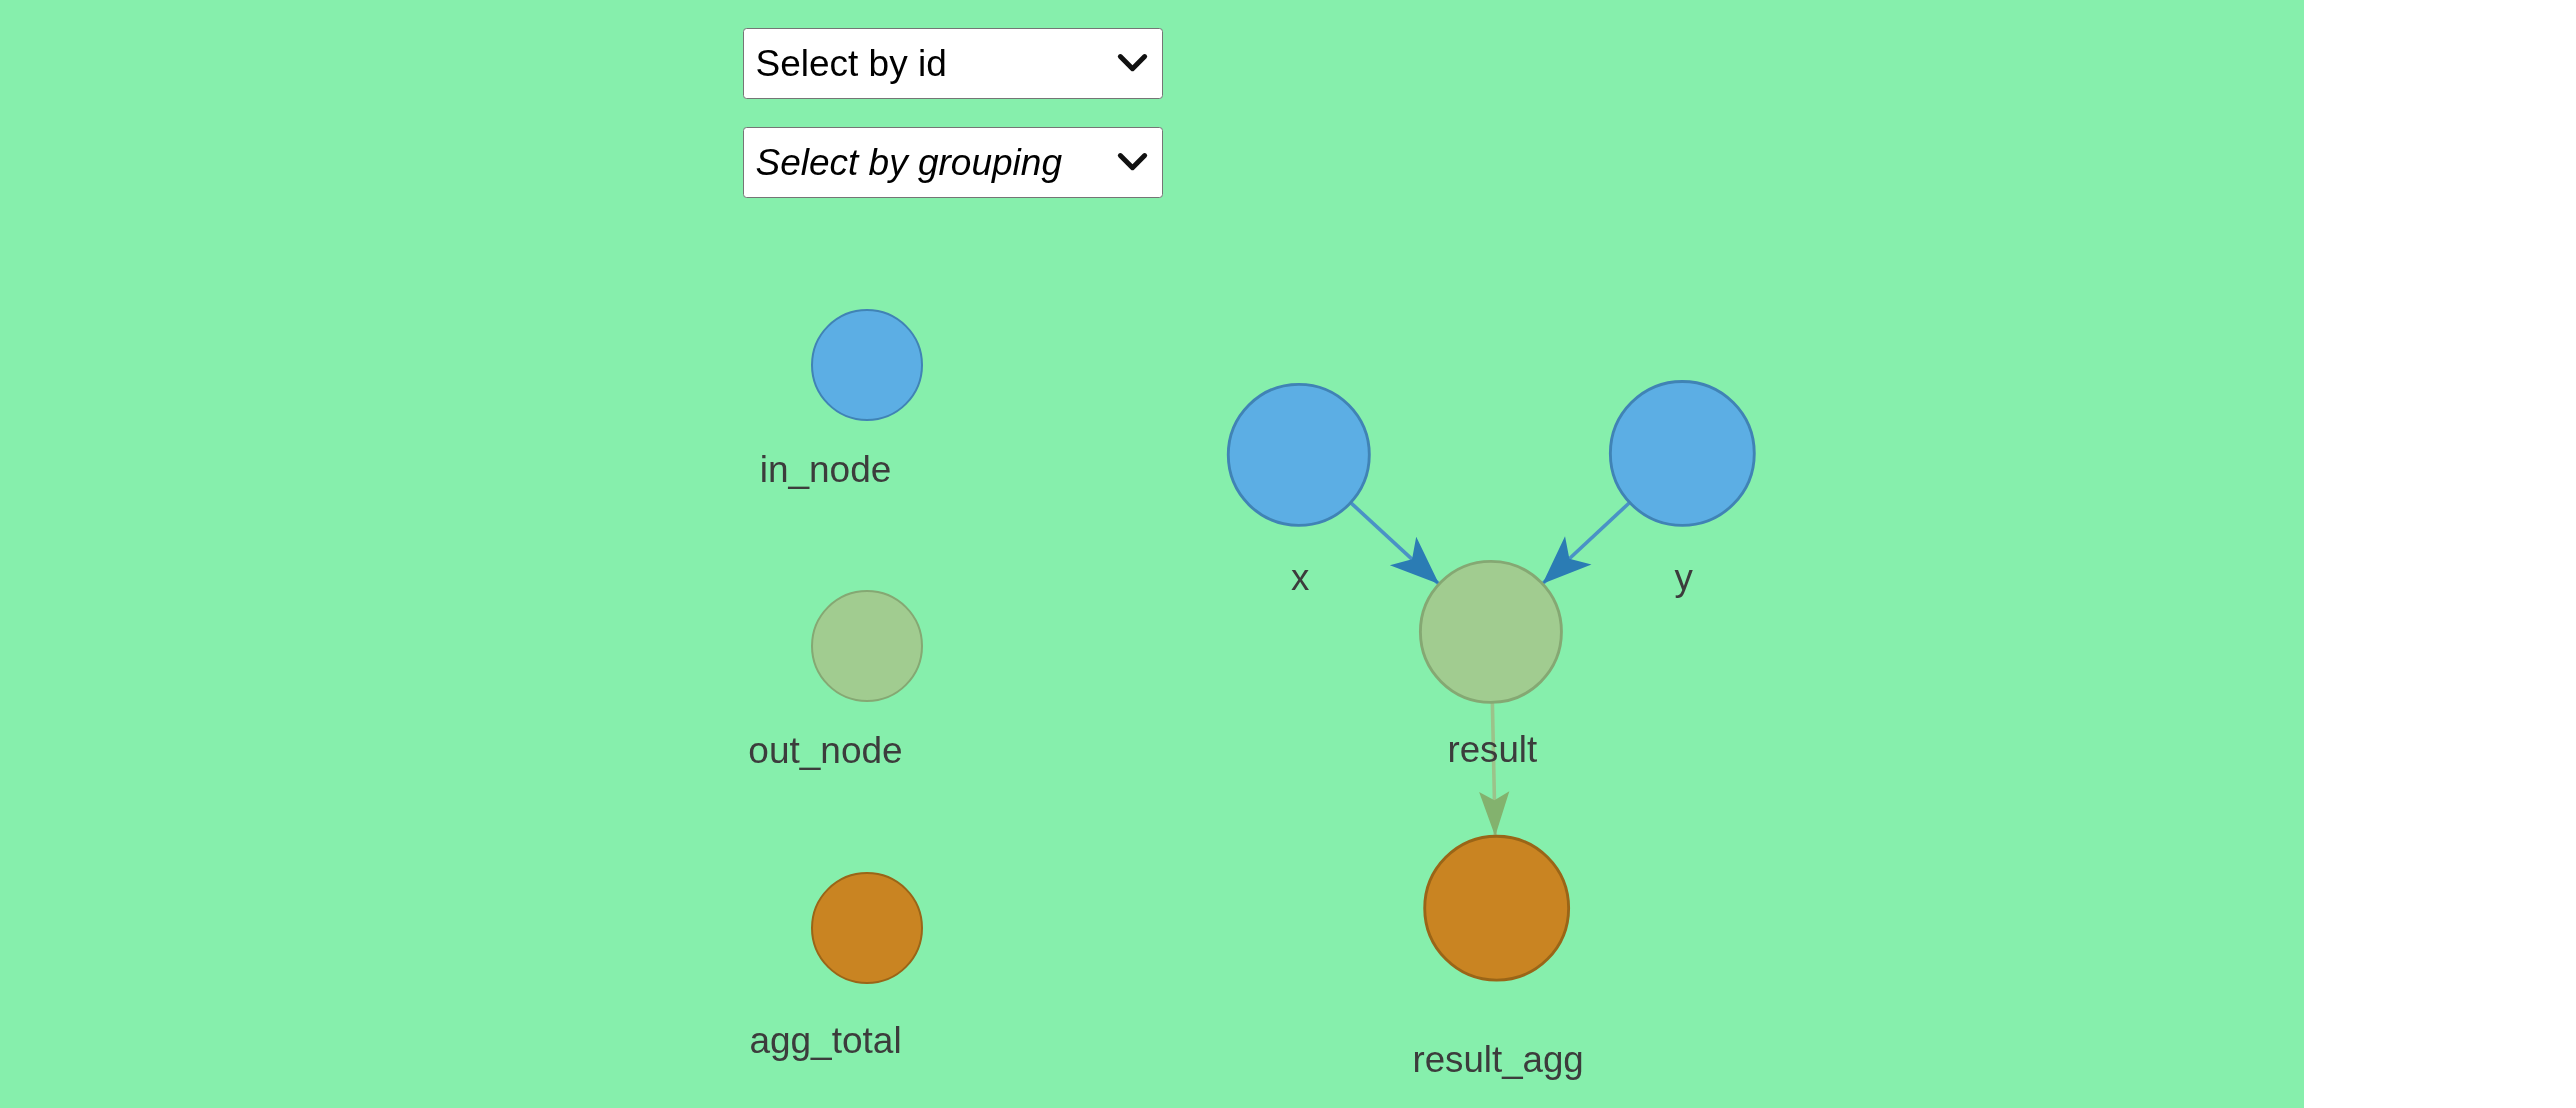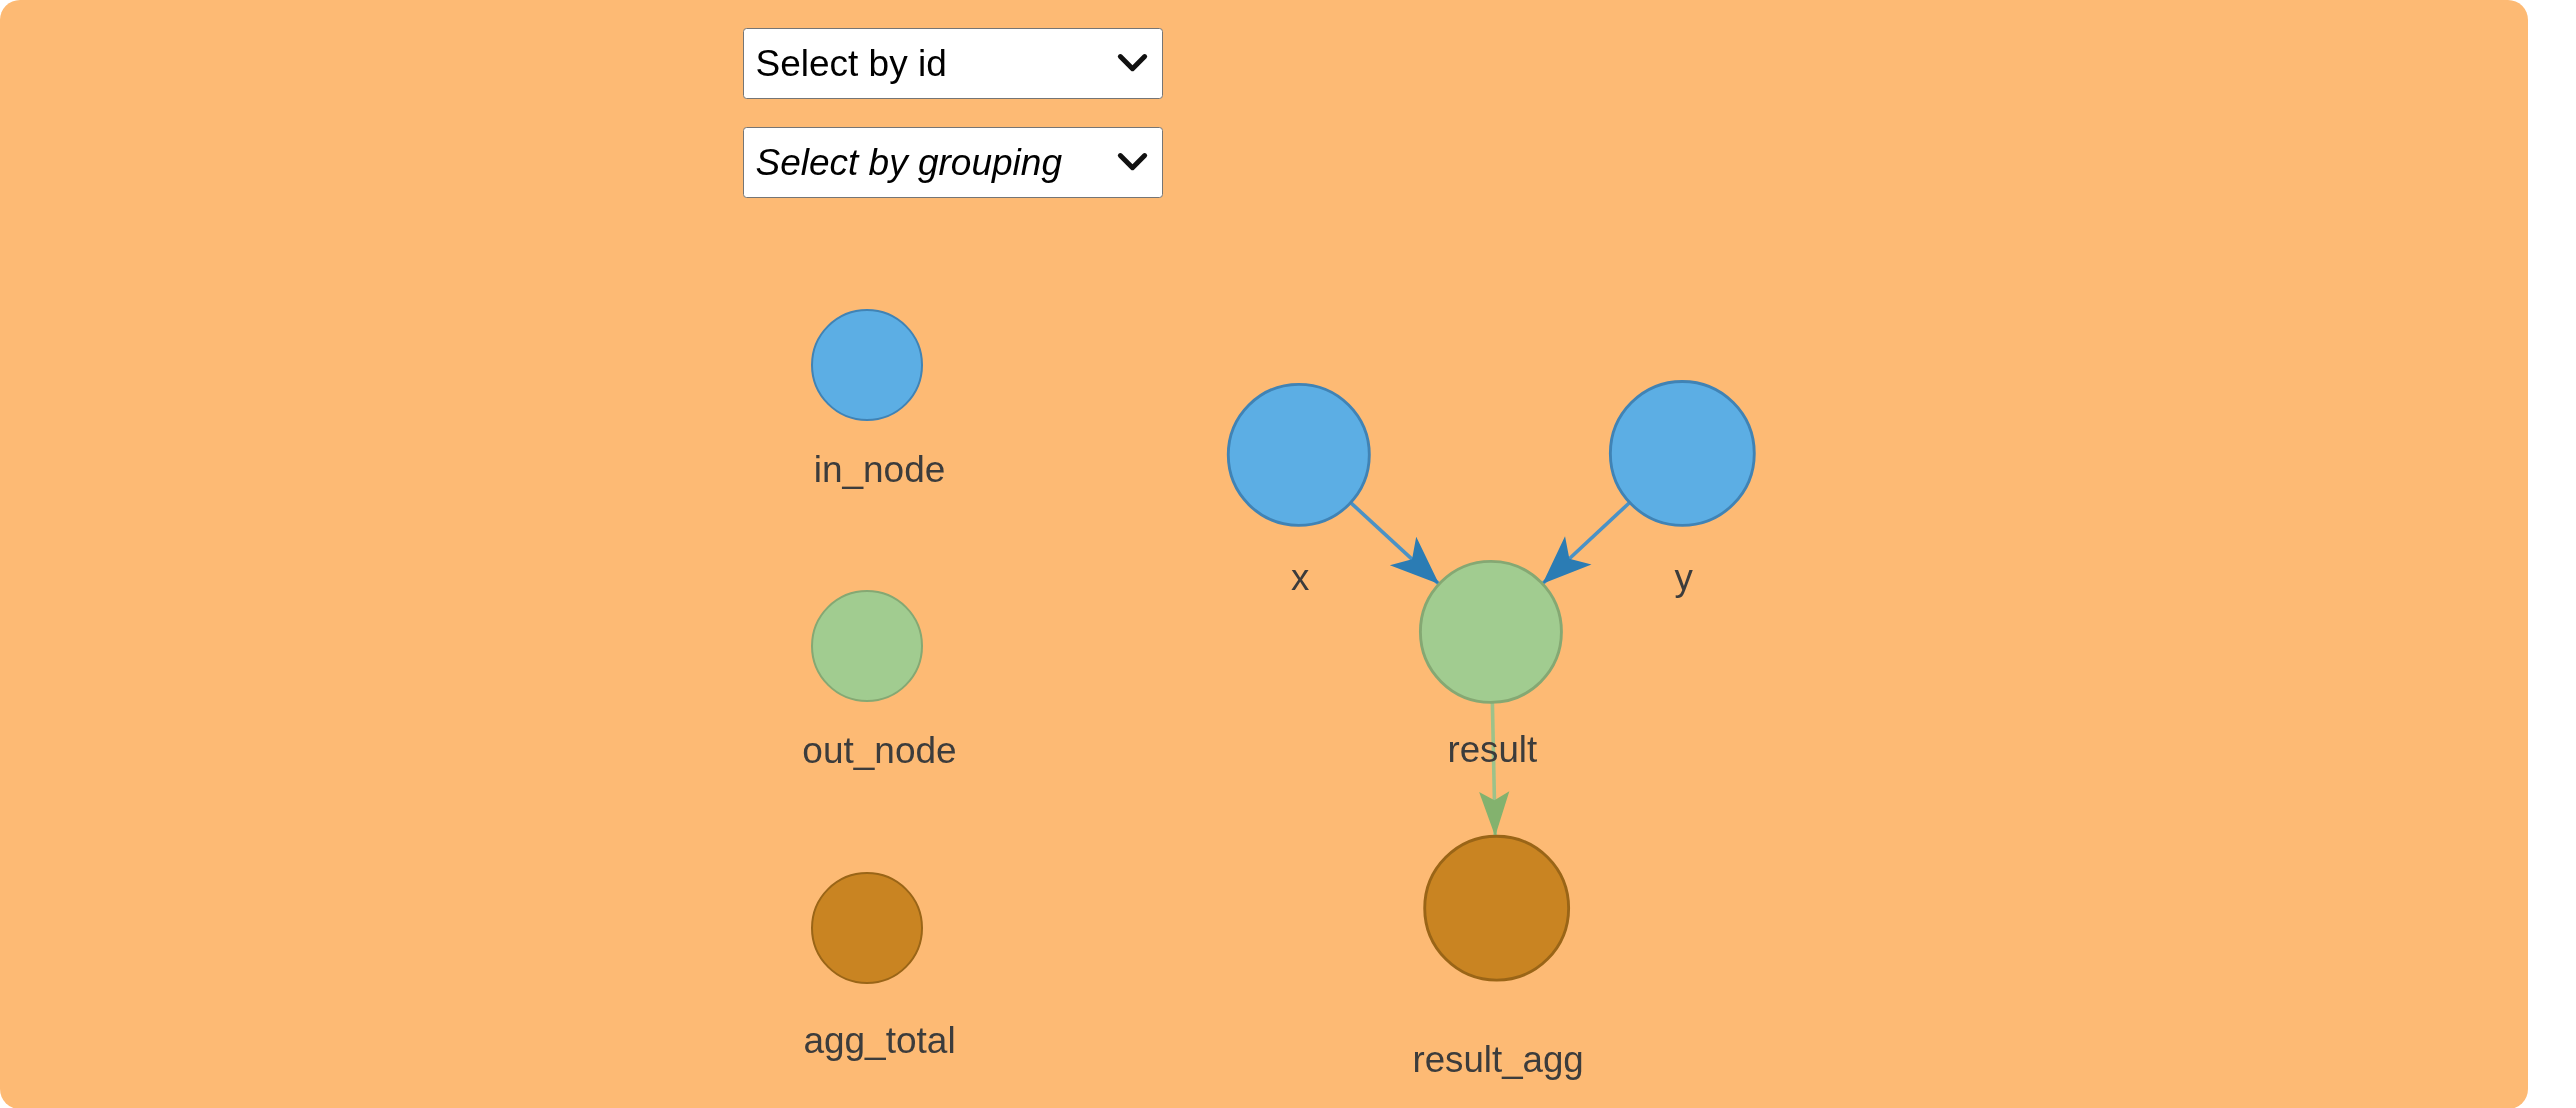--- a/index.html
+++ b/index.html
@@ -1,23 +1,22 @@
 <!DOCTYPE html>
 <html style="font-size:11.5px"><head>
 <meta charset="utf-8">
 <style>
   html, body { margin: 0; padding: 0; background: #ffffff; }
   #stage {
     position: relative;
-    width: 2528px;
+    width: 2304px;
     height: 1109px;
-    background: #fdba74;
+    background: #86efac;
     overflow: hidden;
     font-family: "Liberation Sans", sans-serif;
-    border-radius: 20px;
   }
 
   
   .dd {
     position: absolute;
     left: 743px;
     width: 420px;
     height: 71px;
     box-sizing: border-box;
     font-family: "Liberation Sans", sans-serif;
@@ -51,21 +50,21 @@
     width: 108px;
     height: 108px;
     border: 2.2px solid transparent;
     border-radius: 50%;
   }
   #legend-dot-0 { top: 309px; }
   #legend-dot-1 { top: 590px; }
   #legend-dot-2 { top: 872px; }
   .legend-label {
     position: absolute;
-    left: 721px;
+    left: 667px;
     width: 317px;
     text-align: center;
     font-size: 37px;
     line-height: 42px;
     color: #3c3c3c;
     white-space: nowrap;
   }
   #legend-label-0 { top: 449px; }
   #legend-label-1 { top: 730px; }
   #legend-label-2 { top: 1020px; }

